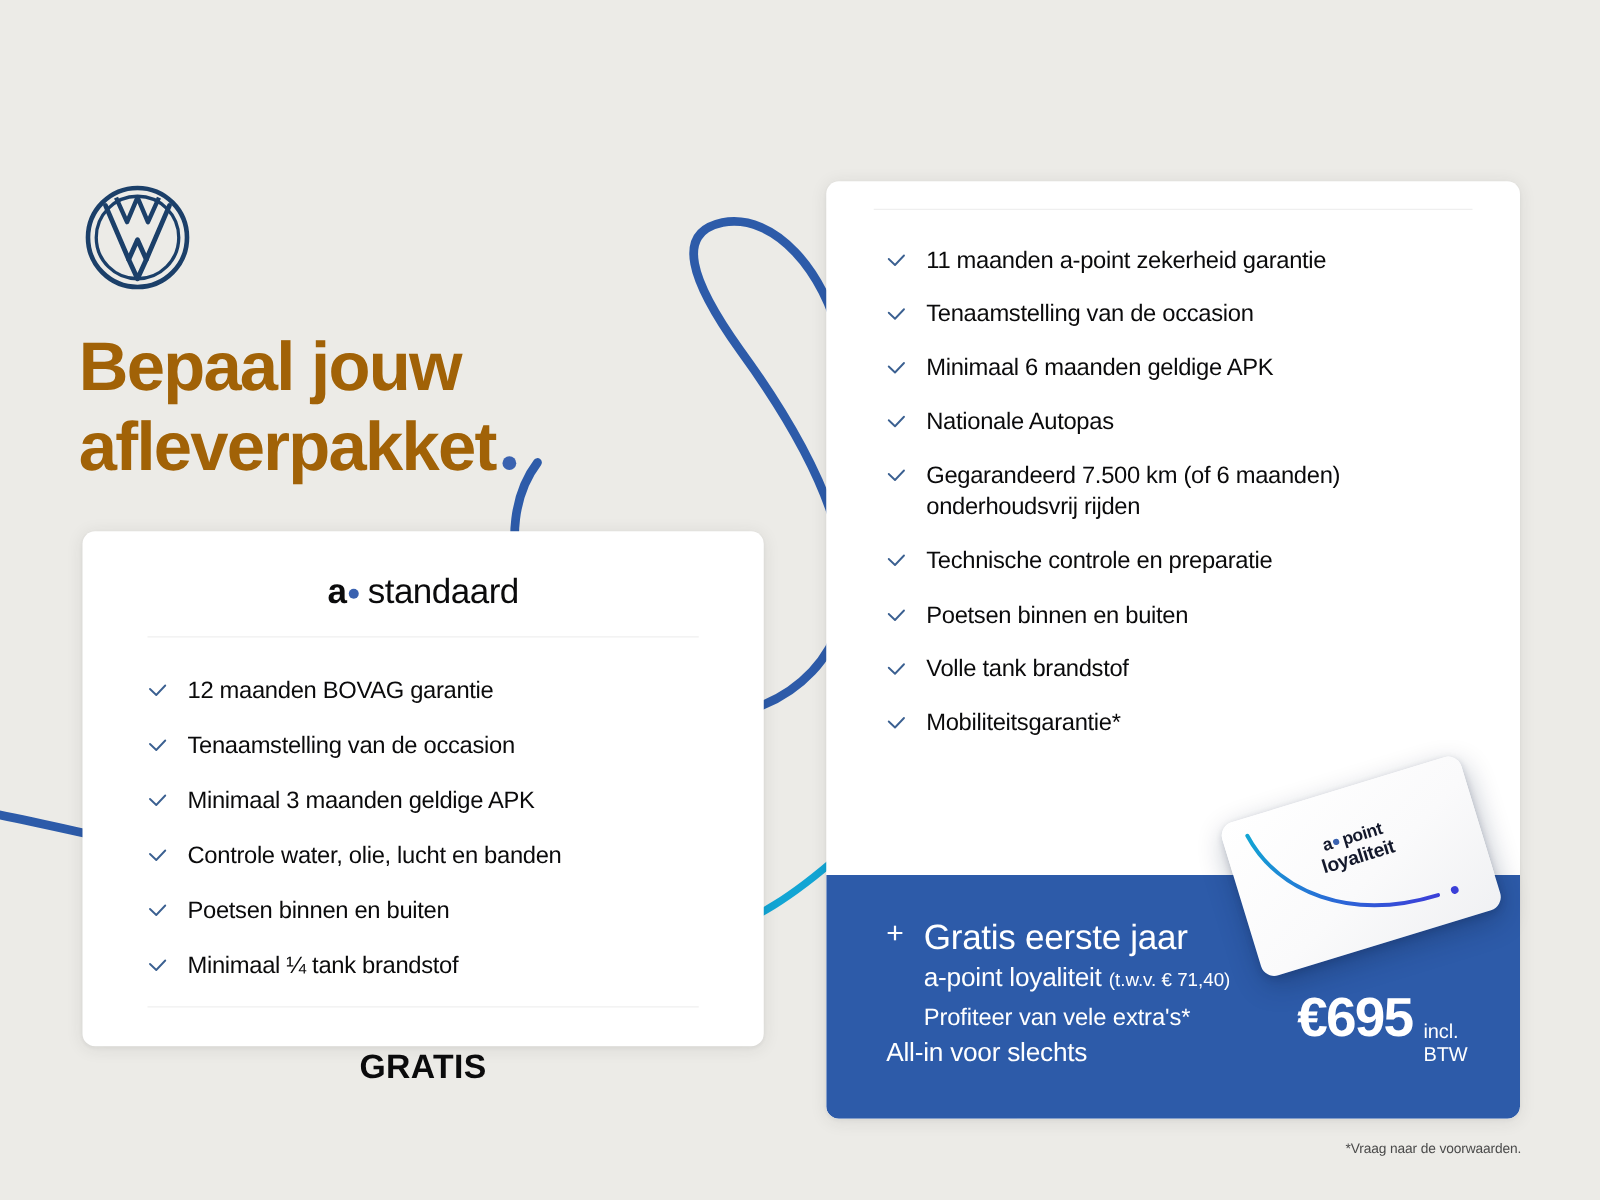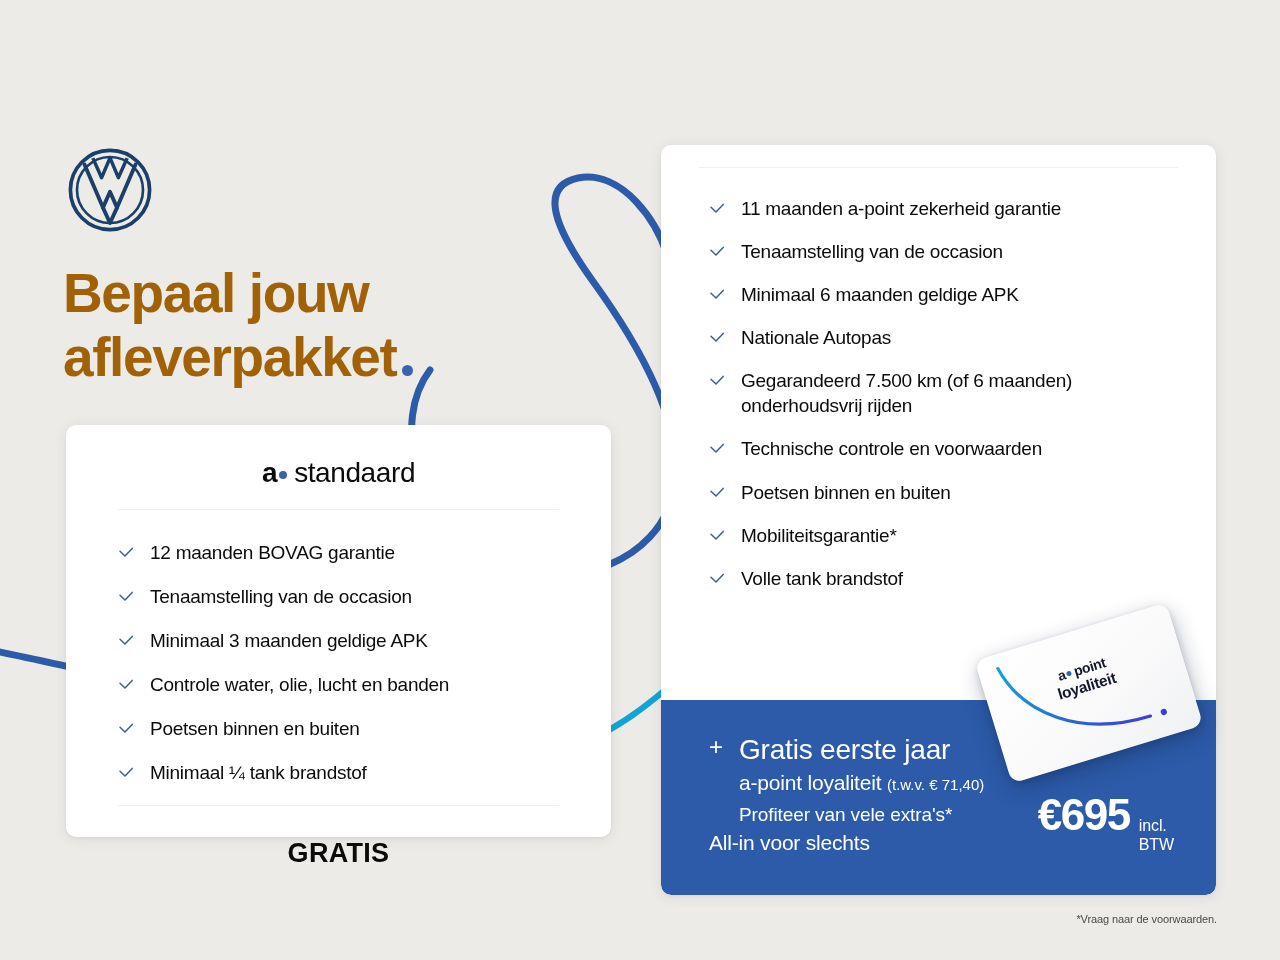--- a/index.html
+++ b/index.html
@@ -240,39 +240,39 @@
       <svg class="check-icon" viewBox="0 0 16 16" fill="none">
           <path d="M2 6.2 L7 11 L14.2 3.4" stroke="#3B6091" stroke-width="1.5" stroke-linecap="round" stroke-linejoin="round"></path>
         </svg>
       <span class="feature-text">Gegarandeerd 7.500 km (of 6 maanden)
 onderhoudsvrij rijden</span>
     </li>
     <li>
       <svg class="check-icon" viewBox="0 0 16 16" fill="none">
           <path d="M2 6.2 L7 11 L14.2 3.4" stroke="#3B6091" stroke-width="1.5" stroke-linecap="round" stroke-linejoin="round"></path>
         </svg>
-      <span class="feature-text">Technische controle en voorwaarden</span>
+      <span class="feature-text">Technische controle en preparatie</span>
     </li>
     <li>
       <svg class="check-icon" viewBox="0 0 16 16" fill="none">
           <path d="M2 6.2 L7 11 L14.2 3.4" stroke="#3B6091" stroke-width="1.5" stroke-linecap="round" stroke-linejoin="round"></path>
         </svg>
       <span class="feature-text">Poetsen binnen en buiten</span>
     </li>
     <li>
       <svg class="check-icon" viewBox="0 0 16 16" fill="none">
           <path d="M2 6.2 L7 11 L14.2 3.4" stroke="#3B6091" stroke-width="1.5" stroke-linecap="round" stroke-linejoin="round"></path>
         </svg>
+      <span class="feature-text">Volle tank brandstof</span>
+    </li>
+    <li>
+      <svg class="check-icon" viewBox="0 0 16 16" fill="none">
+          <path d="M2 6.2 L7 11 L14.2 3.4" stroke="#3B6091" stroke-width="1.5" stroke-linecap="round" stroke-linejoin="round"></path>
+        </svg>
       <span class="feature-text">Mobiliteitsgarantie*</span>
-    </li>
-    <li>
-      <svg class="check-icon" viewBox="0 0 16 16" fill="none">
-          <path d="M2 6.2 L7 11 L14.2 3.4" stroke="#3B6091" stroke-width="1.5" stroke-linecap="round" stroke-linejoin="round"></path>
-        </svg>
-      <span class="feature-text">Volle tank brandstof</span>
     </li>
   </ul>
 
   <div class="blue-panel">
     <div class="panel-bonus">
       <div class="plus-sign">+</div>
       <div class="bonus-lines">
         <div class="bonus-l1">Gratis eerste jaar</div>
         <div class="bonus-l2"><span>a-point loyaliteit</span> <span class="tw">(t.w.v. € 71,40)</span></div>
         <div class="bonus-l3">Profiteer van vele extra's*</div>

